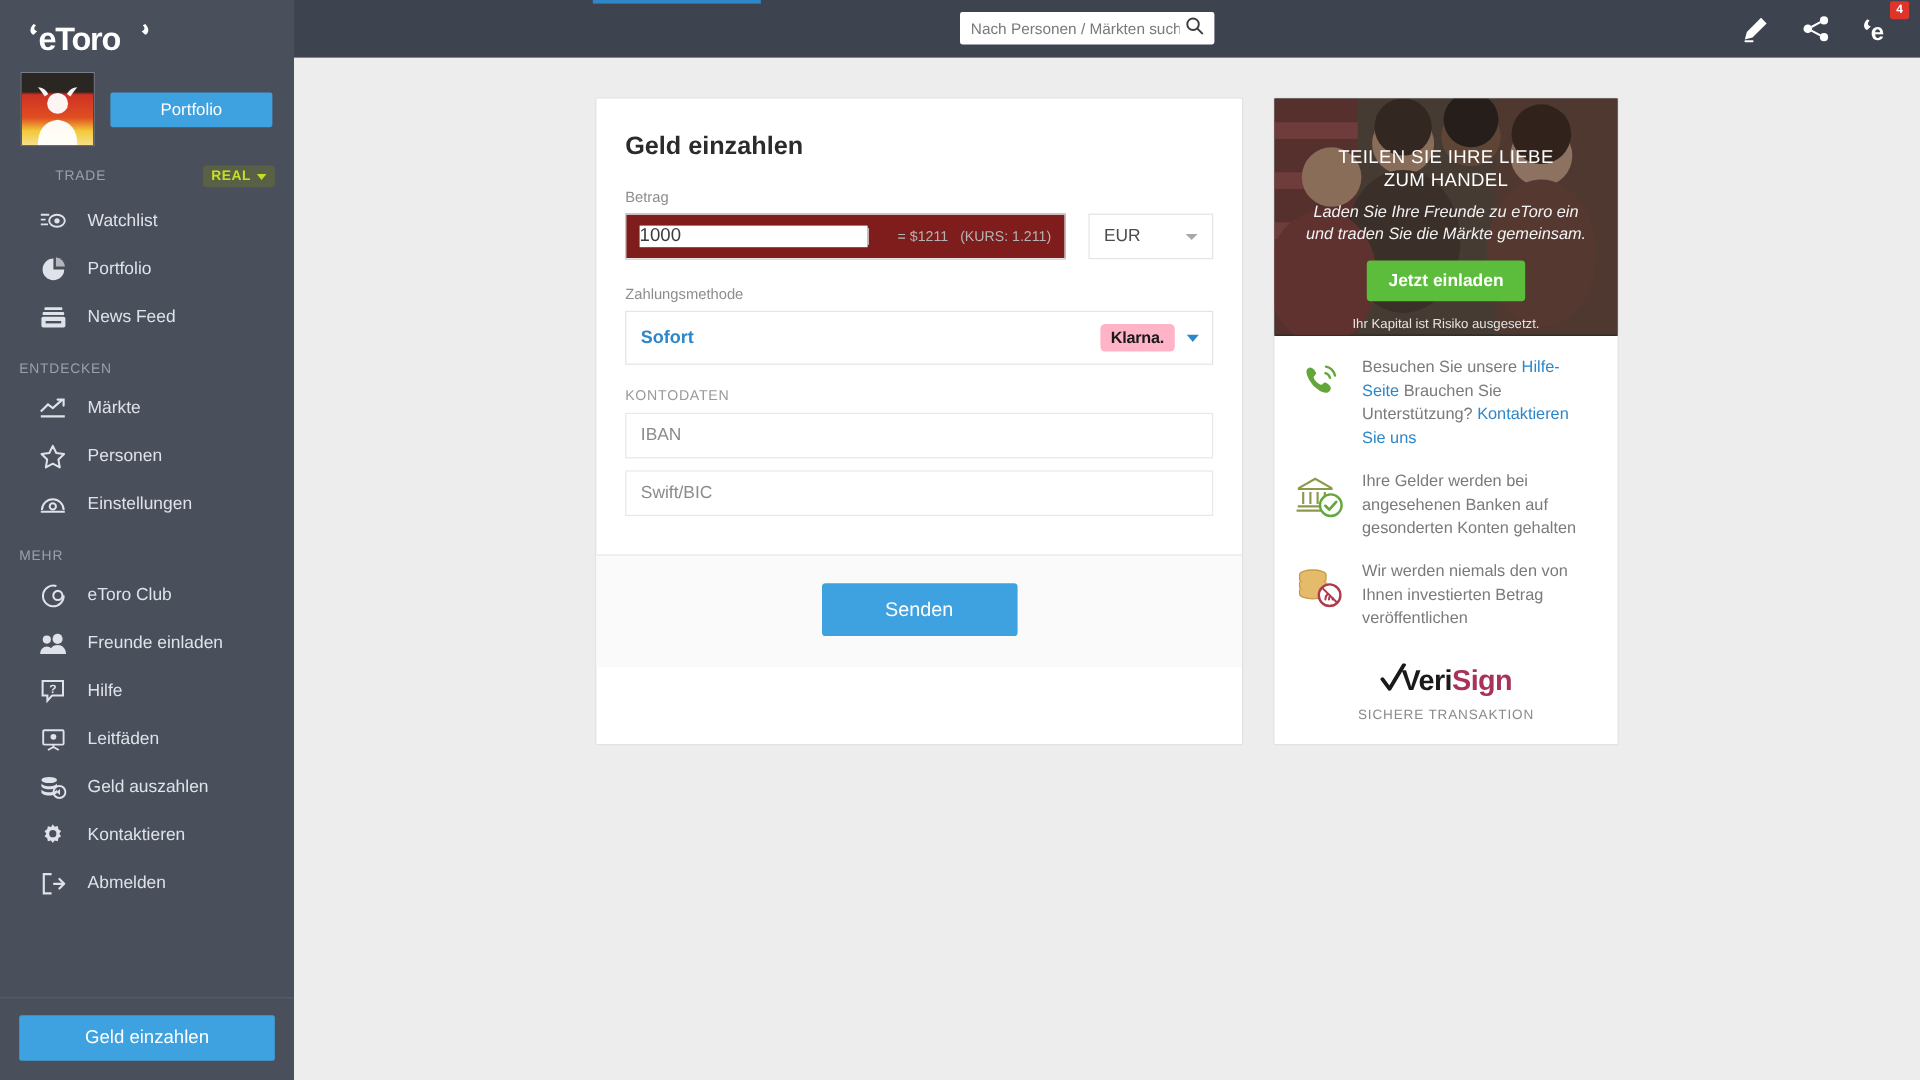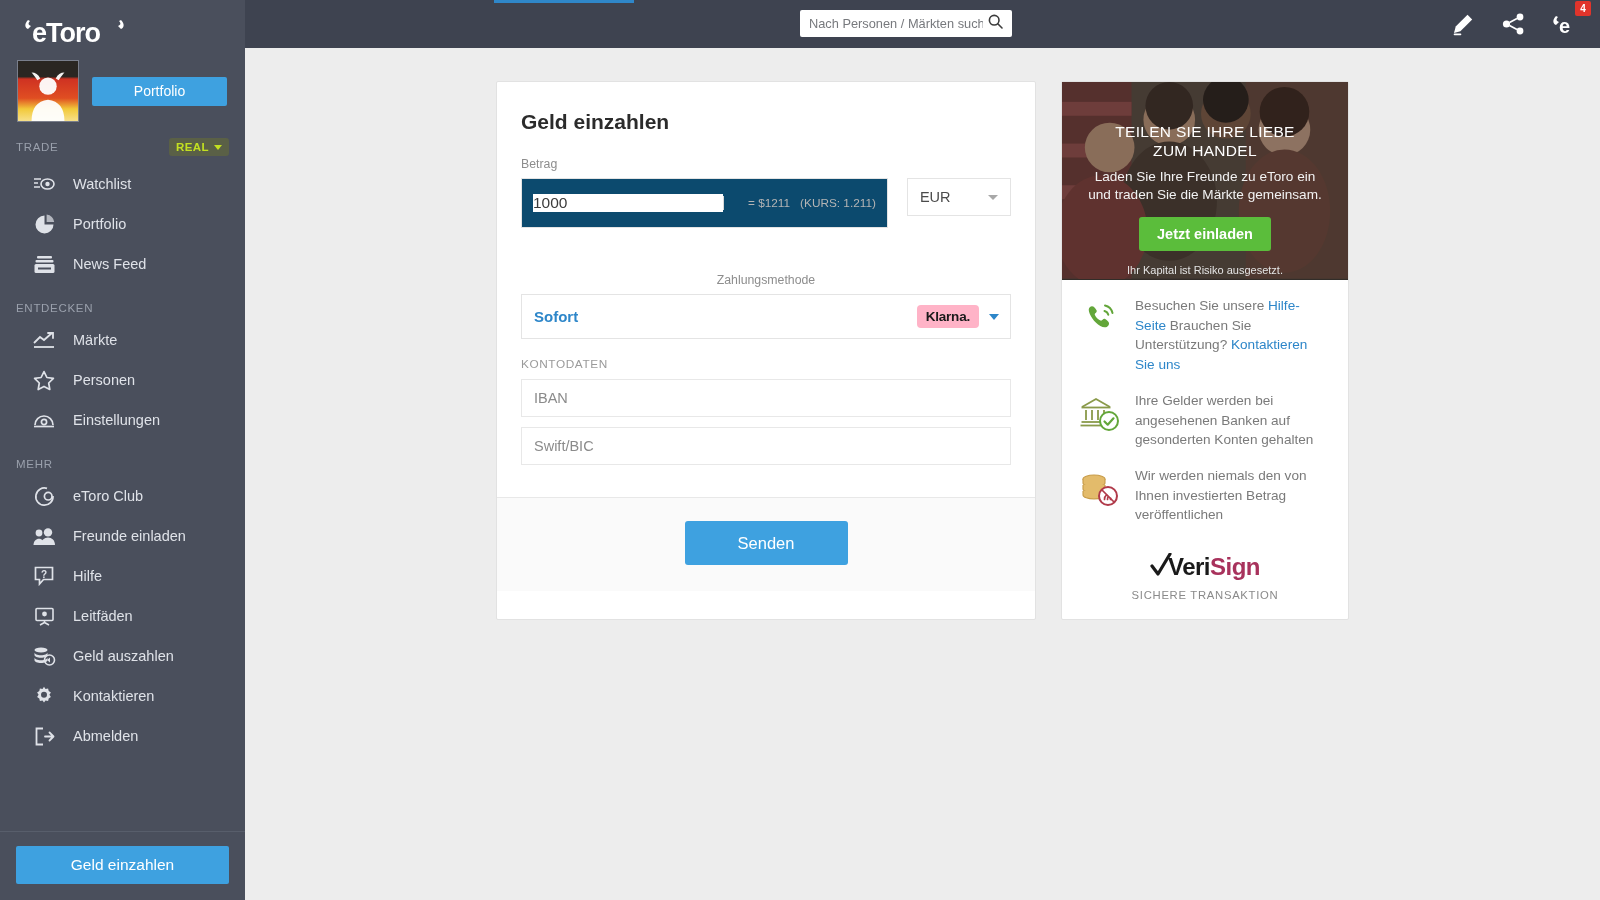--- a/index.html
+++ b/index.html
@@ -39,21 +39,21 @@
     font-size: 14px; border: none;
     height: 29px; width: 137px;
     cursor: pointer; border-radius: 2px;
     font-family: "Liberation Sans", sans-serif;
   }
   .section-head {
     display: flex; align-items: center; justify-content: space-between;
     padding: 16px 16px 8px 16px;
   }
   .section-label {
-    color: #9aa0ac; font-size: 11.5px; letter-spacing: .7px;
+    color: #9aa0ac; font-size: 11.5px; letter-spacing: .7px; margin-left: 30px;
   }
   .real-badge {
     background: #5a6046; color: #c3e021;
     font-size: 11.5px; font-weight: bold;
     padding: 3px 7px; border-radius: 3px;
     letter-spacing: .4px; display:flex; align-items:center; gap:5px;
     cursor: pointer;
   }
   .real-badge .caret { border-left:4px solid transparent; border-right:4px solid transparent; border-top:5px solid #c3e021; }
   .section-label-only { padding: 18px 16px 6px 16px; color:#9aa0ac; font-size:11.5px; letter-spacing:.7px; }
@@ -134,22 +134,22 @@
   .deposit-card {
     width: 540px; background: #fff;
     border: 1px solid #e2e2e2;
     border-radius: 2px;
   }
   .card-body { padding: 28px 24px 22px 24px; }
   .card-title { font-size: 21px; color: #2b2b2b; font-weight: bold; margin-bottom: 23px; }
   .field-label { font-size: 12.3px; color: #8d8d8d; margin-bottom: 7px; }
   .amount-row { display: flex; gap: 19px; }
   .amount-input-wrap {
-    flex: 1 1 auto; height: 50px;
-    border: 1px solid #e4e4e4; background: #0c4a6e;
+    flex: 1 1 auto; height: 38px;
+    border: 1px solid #e4e4e4; background: #7f1d1d;
     display: flex; align-items: center;
     padding: 0 11px;
   }
   .amount-input {
     border: none; outline: none;
     font-size: 15.5px; color: #3b3b3b; width: 190px;
     font-family: "Liberation Sans", sans-serif;
   }
   .amount-conv {
     border-left: 1px solid #d8d8d8;
@@ -160,21 +160,21 @@
   .currency-select {
     width: 136px; height: 38px;
     border: 1px solid #e4e4e4; background: #fff;
     display: flex; align-items: center; justify-content: space-between;
     padding: 0 12px; cursor: pointer;
   }
   .currency-value { font-size: 14.5px; color: #4b4b4b; }
   .caret-gray { border-left:5px solid transparent; border-right:5px solid transparent; border-top:5px solid #a8a8a8; }
   .caret-blue { border-left:5px solid transparent; border-right:5px solid transparent; border-top:6px solid #2d86c9; }
 
-  .pm-label { margin-top: 45px; text-align: center; }
+  .pm-label { margin-top: 22px; }
   .pm-row {
     height: 45px; border: 1px solid #e4e4e4; background: #fff;
     display: flex; align-items: center; justify-content: space-between;
     padding: 0 11px 0 12px; cursor: pointer;
   }
   .pm-name { font-size: 15px; color: #2d86c9; font-weight: bold; }
   .pm-right { display:flex; align-items:center; gap: 10px; }
   .klarna-badge {
     background: #ffb3c7; color: #1a1a1a;
     font-size: 13.5px; font-weight: bold;
@@ -226,21 +226,21 @@
   }
   .hero-photo { position:absolute; inset:0; }
   .hero-overlay { position:absolute; inset:0; background: rgba(40,36,33,0.45); }
   .hero-content { position: relative; z-index: 2; text-align: center; width: 100%; padding: 0 8px; }
   .hero-title {
     color: #fff; font-size: 15.5px; font-weight: normal;
     line-height: 1.25; letter-spacing: .3px;
   }
   .hero-sub {
     color: #f2f2f2; font-size: 13.6px;
-    margin-top: 7px; line-height: 1.32;
+    margin-top: 7px; line-height: 1.32; font-style: italic;
   }
   .hero-cta {
     margin-top: 13px; display: inline-block;
     background: #5bbd3b; color: #fff;
     font-size: 14.5px; font-weight: bold;
     padding: 9px 18px; border: none; border-radius: 3px;
     cursor: pointer; font-family: "Liberation Sans", sans-serif;
   }
   .hero-risk { color: #e4e4e4; font-size: 11px; margin-top: 13px; }
 

